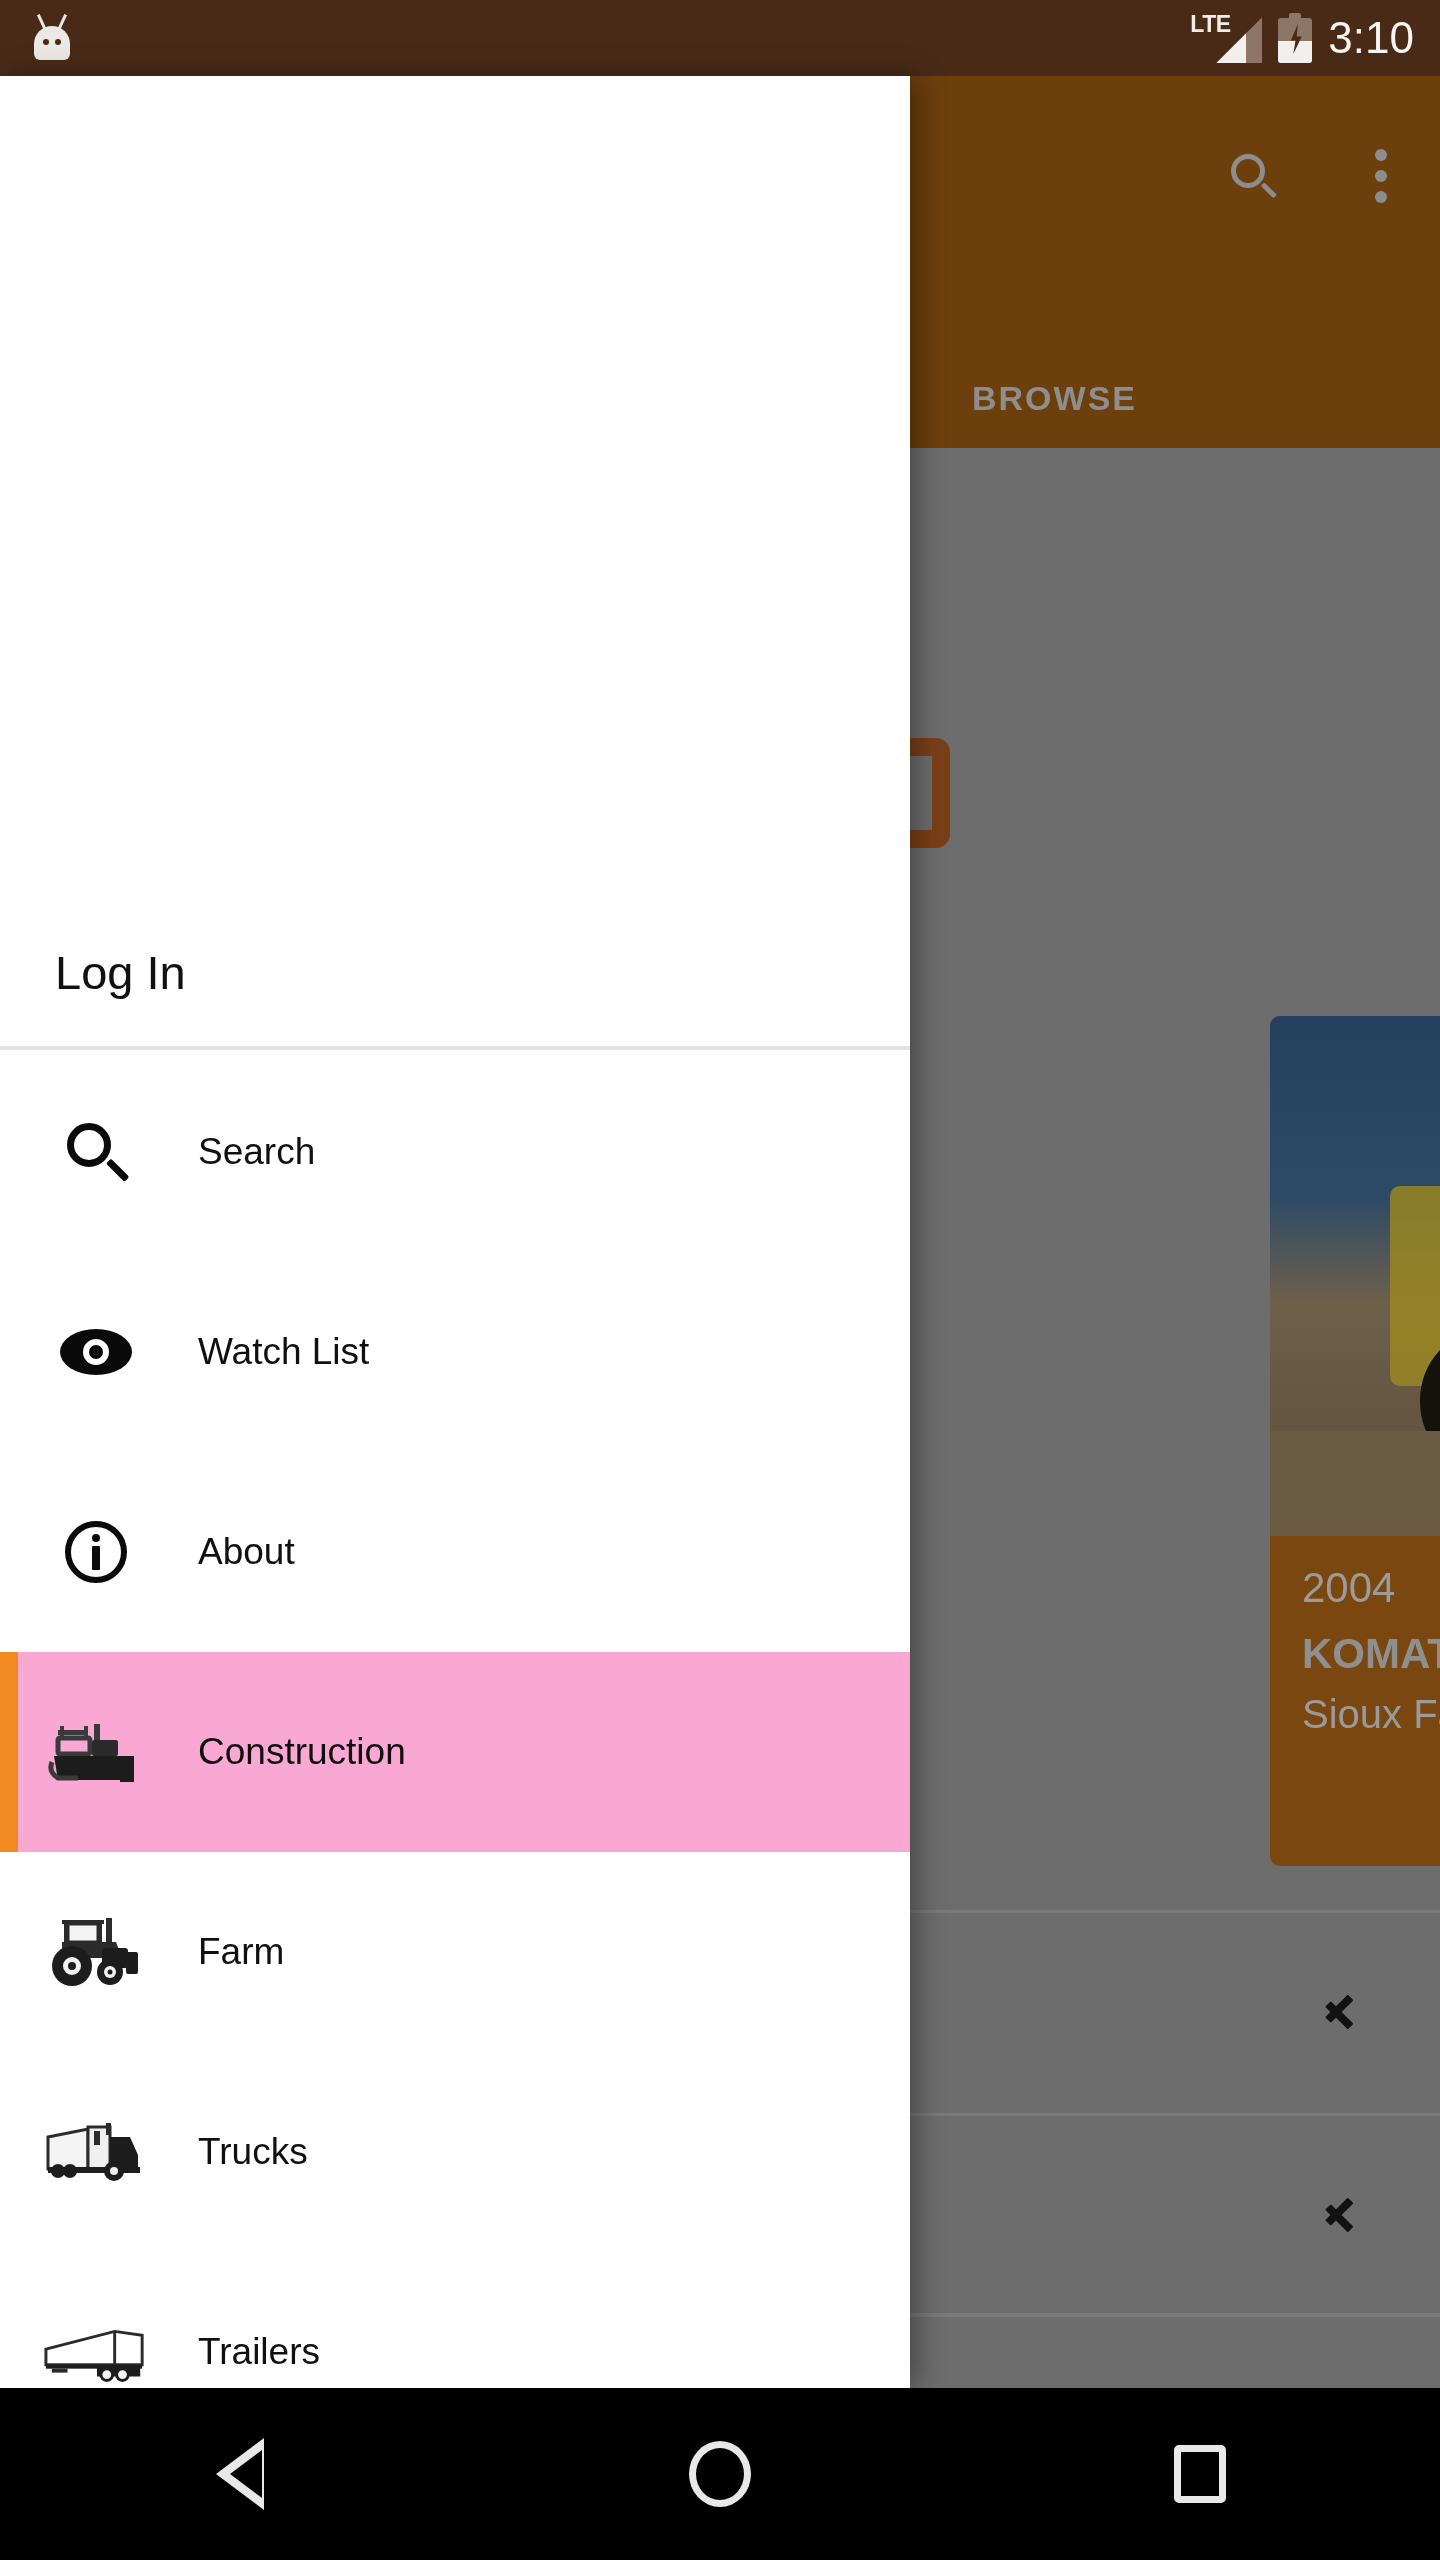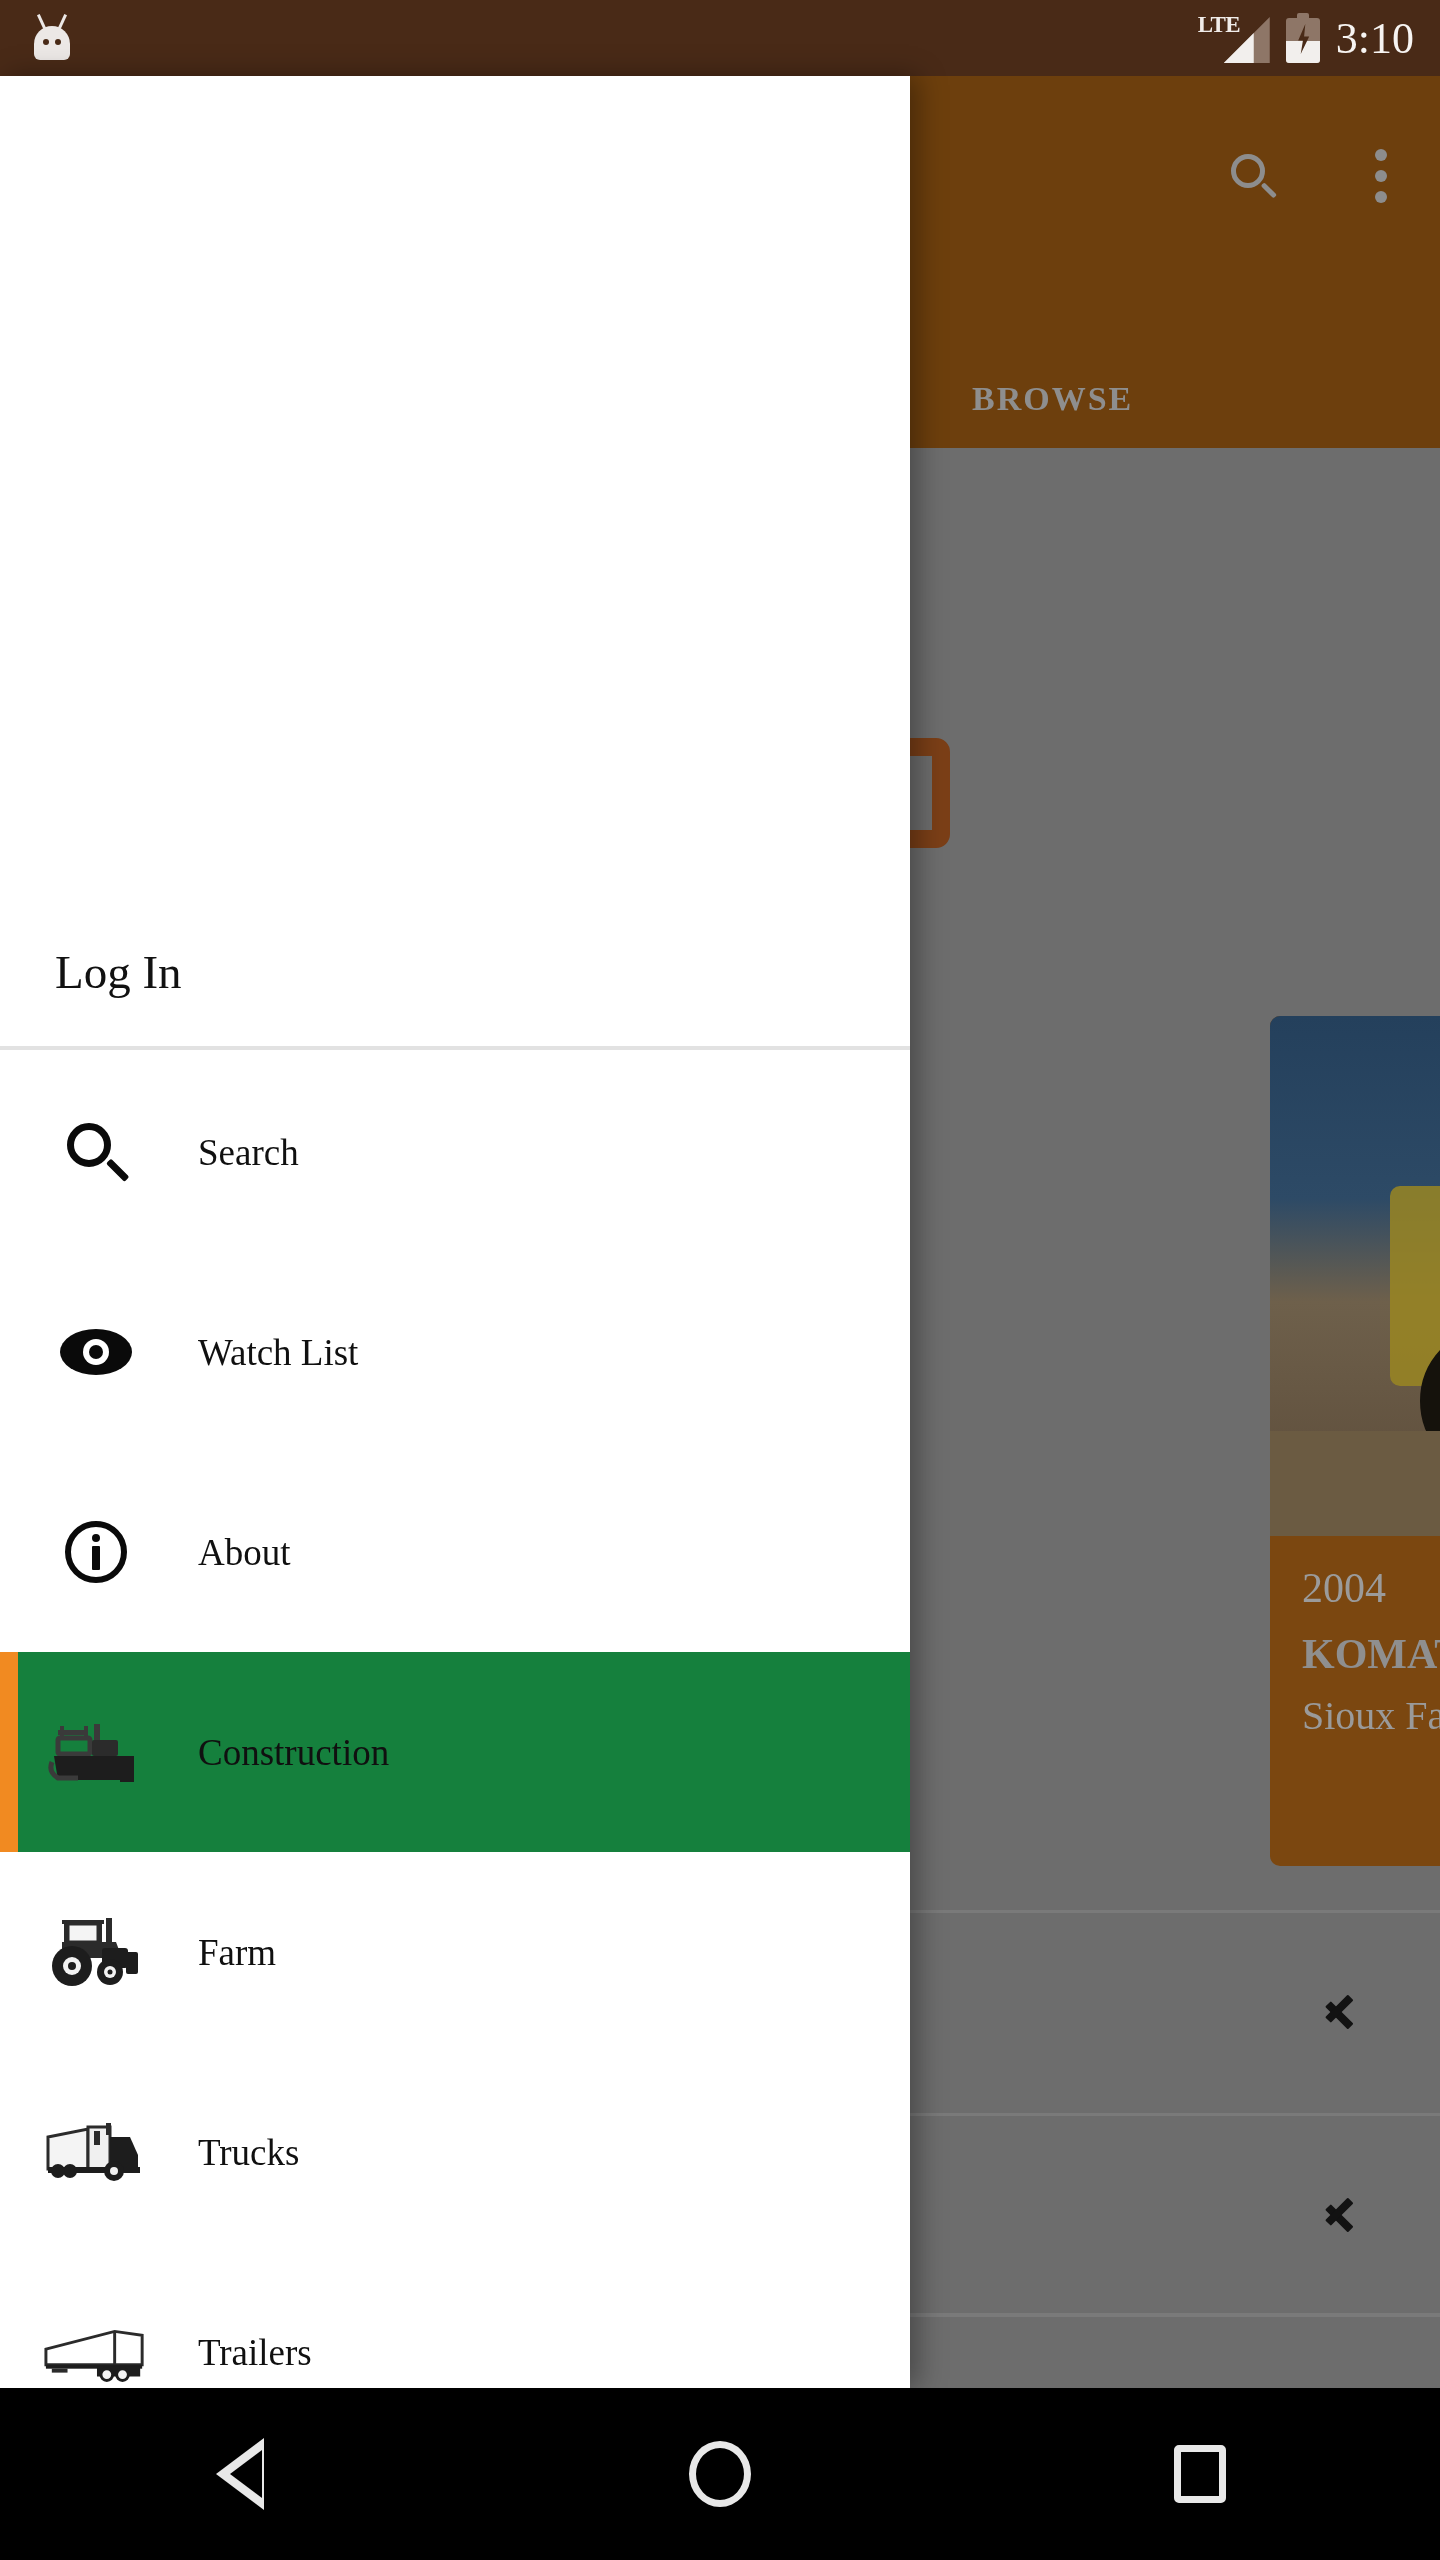--- a/index.html
+++ b/index.html
@@ -2,21 +2,21 @@
 <html><head>
 <meta charset="utf-8">
 <style>
   * { margin:0; padding:0; box-sizing:border-box; }
   html,body {
     width:1440px; height:2560px;
     background:#ffffff;
     font-family:"Liberation Sans", sans-serif;
     overflow:hidden;
   }
-  #screen { position:relative; width:1440px; height:2560px; overflow:hidden; background:#fff;font-family:Liberation Serif, serif; }
+  #screen { position:relative; width:1440px; height:2560px; overflow:hidden; background:#fff; }
 
   
   #status-bar {
     position:absolute; left:0; top:0; width:1440px; height:76px;
     background:#492a17; display:flex; align-items:center;
   }
   #droid { margin-left:28px; width:48px; height:52px; position:relative; }
   #droid .head {
     position:absolute; left:6px; top:14px; width:36px; height:34px;
     background:#ece8e6; border-radius:18px 18px 6px 6px;
@@ -188,21 +188,21 @@
   #login-label { margin-left:55px; font-size:47px; color:#111; }
   #drawer-divider {
     position:absolute; left:0; top:970px; width:910px; height:4px; background:#e2e2e2;
   }
 
   #nav-list { position:absolute; left:0; top:976px; width:910px; }
   .nav-item {
     position:relative; width:910px; height:200px;
     display:flex; align-items:center;
   }
-  .nav-item.selected { background:#15803d;text-align:center; }
+  .nav-item.selected { background:#f9a8d4;text-align:center; }
   .nav-item .accent {
     position:absolute; left:0; top:0; width:18px; height:200px; background:#f18a21;
   }
   .nav-icon {
     width:108px; margin-left:42px; display:flex; align-items:center; justify-content:center;
     flex:0 0 108px; height:108px;
   }
   .nav-label { margin-left:48px; font-size:37px; color:#101010; white-space:nowrap; }
 
   

